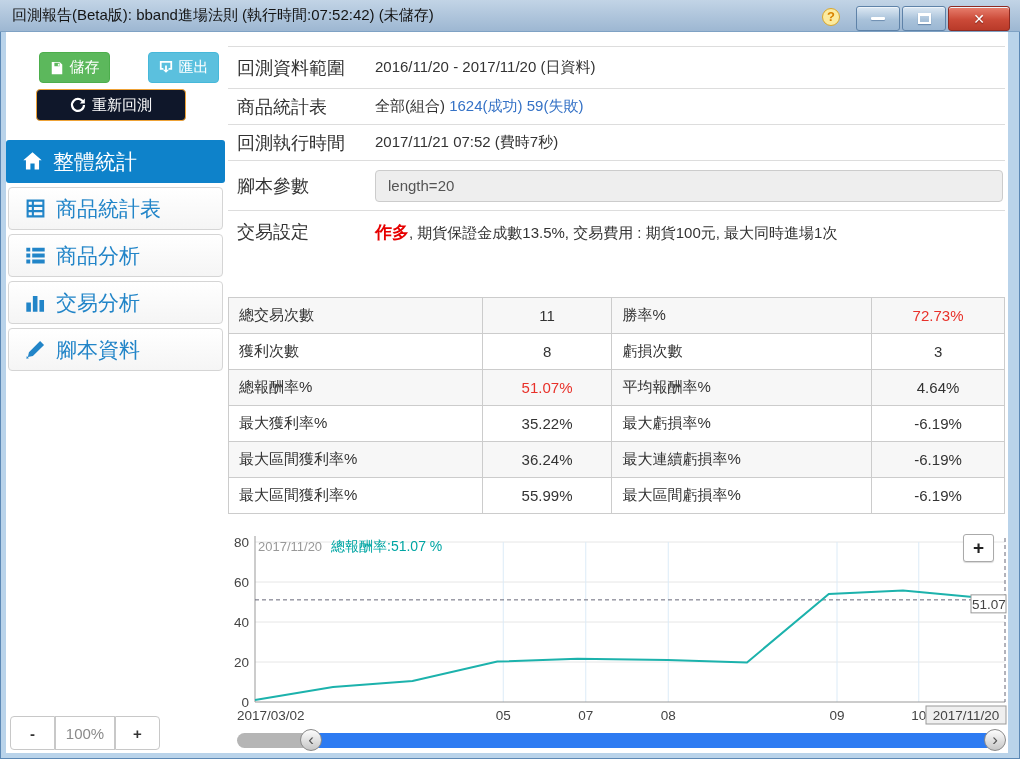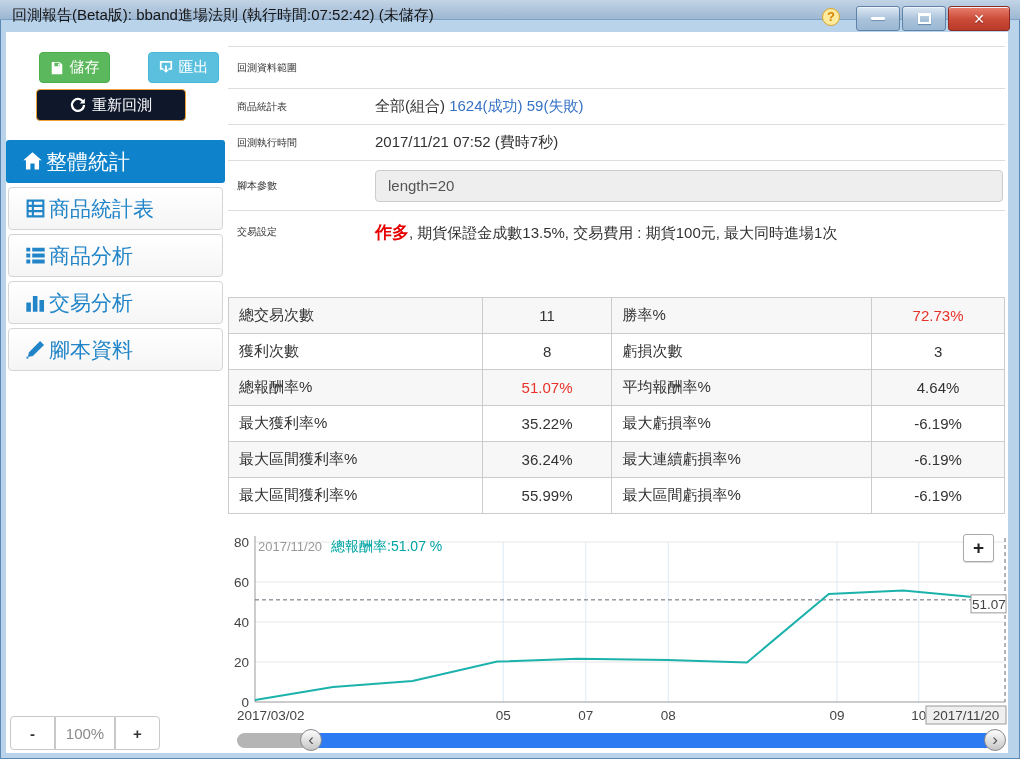--- a/index.html
+++ b/index.html
@@ -7,21 +7,21 @@
   body {
     position: relative;
     font-family: "Liberation Sans", "DejaVu Sans", sans-serif;
     background: #b9d3ea;
     color: #333;
     overflow: hidden;
     box-shadow: inset 0 0 0 1px #5c88b5;
   }
   
   #titlebar {
-    position:absolute; left:0; top:0; width:1020px; height:20px;
+    position:absolute; left:0; top:0; width:1020px; height:32px;
     background: linear-gradient(#c2d4e6, #9db7d2);
     border-bottom: 1px solid #7fa2c4;
   }
   #titlebar .title {
     position:absolute; left:12px; top:6px; font-size:15px; color:#141414;
   }
   .help-btn {
     position:absolute; left:822px; top:8px; width:18px; height:18px;
     border-radius:50%; background:#fceb9f; border:1px solid #d9a62e;
     color:#d98200; font-weight:bold; font-size:13px; text-align:center; line-height:16px;
@@ -59,21 +59,21 @@
   #btn-save   { left:33px;  top:20px; width:71px; background:#5cb85c; border-color:#4cae4c; }
   #btn-export { left:109px; top:20px; width:71px; background:#5bc0de; border-color:#46b8da;margin-left:33px; }
   #btn-rerun  { left:30px;  top:57px; width:150px; height:32px; background:#0f172a; border-color:#eea236; }
   .tbtn svg { display:block; }
   .nav { position:absolute; left:0; top:108px; width:219px; }
   .nav-item {
     position:relative; left:2px; width:215px; height:43px; margin-bottom:4px;
     border:1px solid #d5d5d5; border-radius:4px;
     background:linear-gradient(#ffffff,#f5f5f5);
     color:#2285c8; font-size:21px;
-    display:flex; align-items:center; gap:3px; padding-left:16px; cursor:pointer;
+    display:flex; align-items:center; gap:10px; padding-left:16px; cursor:pointer;
   }
   .nav-item.active {
     left:0; width:219px; border:none; border-radius:3px;
     background:#0e82ca; color:#fff;
   }
   .nav-item svg { flex:0 0 auto; }
   #zoomctl {
     position:absolute; left:4px; top:684px; height:34px; display:flex;
     font-size:15px;
   }
@@ -82,21 +82,21 @@
     border:1px solid #c8c8c8; background:#fff; cursor:pointer;
   }
   #zc-minus { width:45px; border-radius:4px 0 0 4px; font-weight:bold; }
   #zc-level { width:60px; background:#e9e9e9; color:#8a8a8a; border-left:none; border-right:none; cursor:default; }
   #zc-plus  { width:45px; border-radius:0 4px 4px 0; font-weight:bold; }
   
   #main { position:absolute; left:219px; top:0; width:783px; height:721px; }
   #info { position:absolute; left:3px; top:14px; width:777px; border-top:1px solid #ddd; }
   .irow { display:flex; align-items:center; border-bottom:1px solid #ddd; }
   .irow:last-child { border-bottom:none; }
-  .irow .lbl { flex:0 0 147px; padding-left:9px; font-size:10px; color:#333; }
+  .irow .lbl { flex:0 0 147px; padding-left:9px; font-size:18px; color:#333; }
   .irow .val { font-size:15px; color:#333; }
   .link { color:#3572c6; cursor:pointer;text-align:center; }
   .red-bold { color:#e60000; font-weight:bold; font-size:17px; }
   .param-input {
     width:628px; height:32px; background:#eee; border:1px solid #ccc; border-radius:4px;
     color:#555; font-size:15px; padding-left:12px;
     font-family:"Liberation Sans","DejaVu Sans",sans-serif;
   }
   
   #stats { position:absolute; left:3px; top:265px; width:777px; border-collapse:collapse; font-size:15px; }
@@ -211,20 +211,21 @@
       <div class="zc" id="zc-level">100%</div>
       <div class="zc" id="zc-plus">+</div>
     </div>
   </div>
 
   <div id="main">
 
     <div id="info">
       <div class="irow" style="height:42px">
         <span class="lbl">回測資料範圍</span>
+        <span class="val">2016/11/20 - 2017/11/20 (日資料)</span>
       </div>
       <div class="irow" style="height:36px">
         <span class="lbl">商品統計表</span>
         <span class="val">
           <span>全部(組合)</span>
           <span class="link">1624(成功)  59(失敗)</span>
         </span>
       </div>
       <div class="irow" style="height:36px">
         <span class="lbl">回測執行時間</span>

